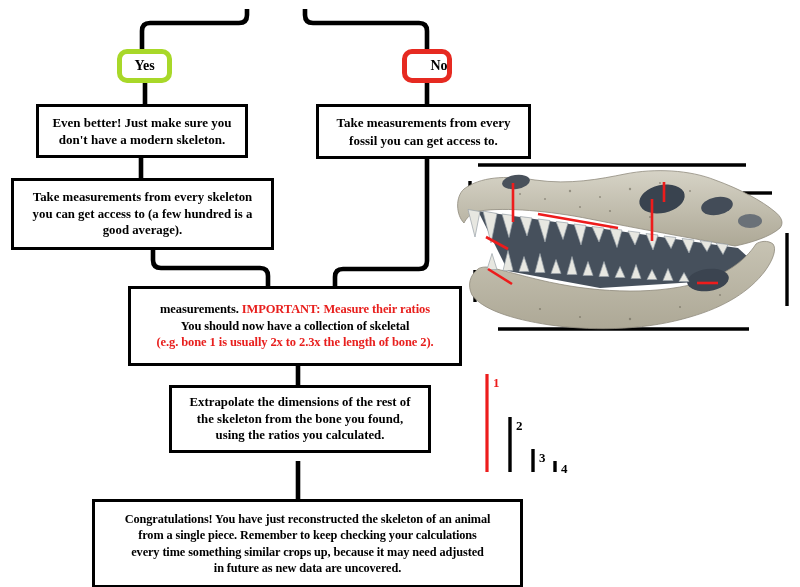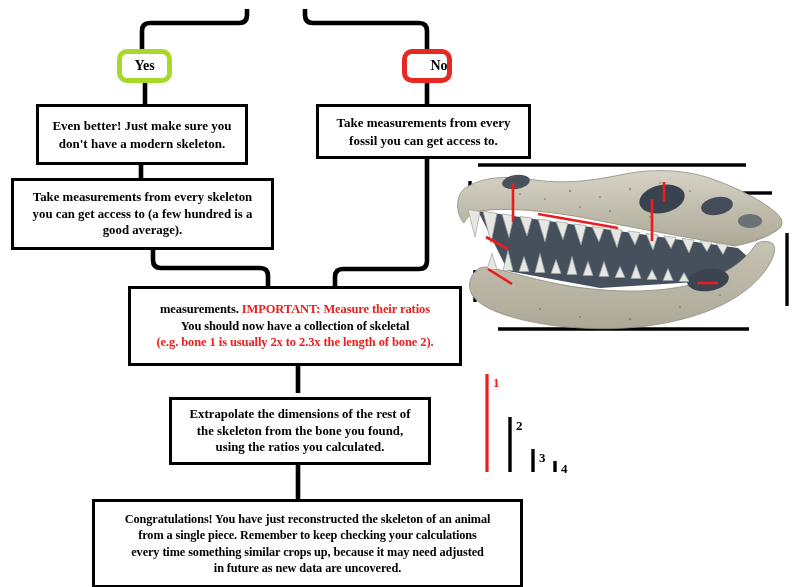--- a/index.html
+++ b/index.html
@@ -56,21 +56,21 @@
     <path class="flowline" d="M298,452 L298,490"></path>
   </svg>
 
   <div class="pill yes" style="left:117px;top:40px;width:55px;height:34px;">
     <span>Yes</span>
   </div>
   <div class="pill no" style="left:402px;top:40px;width:50px;height:34px;padding-left:24px;">
     <span>No</span>
   </div>
 
-  <div class="node f13" style="left:36px;top:95px;width:212px;height:61px;">
+  <div class="node f13" style="left:36px;top:95px;width:212px;height:54px;">
     <div class="ln">Even better! Just make sure you</div>
     <div class="ln">don't have a modern skeleton.</div>
   </div>
 
   <div class="node f13" style="left:316px;top:95px;width:215px;height:55px;">
     <div class="ln">Take measurements from every</div>
     <div class="ln">fossil you can get access to.</div>
   </div>
 
   <div class="node f128" style="left:11px;top:169px;width:263px;height:72px;">
@@ -78,21 +78,21 @@
     <div class="ln">you can get access to (a few hundred is a</div>
     <div class="ln">good average).</div>
   </div>
 
   <div class="node f125" style="left:128px;top:277px;width:334px;height:80px;">
     <div class="ln"><span>measurements.</span> <span class="red">IMPORTANT: Measure their ratios</span></div>
     <div class="ln">You should now have a collection of skeletal</div>
     <div class="ln red">(e.g. bone 1 is usually 2x to 2.3x the length of bone 2).</div>
   </div>
 
-  <div class="node f128" style="left:169px;top:388px;width:262px;height:68px;">
+  <div class="node f128" style="left:169px;top:376px;width:262px;height:68px;">
     <div class="ln">Extrapolate the dimensions of the rest of</div>
     <div class="ln">the skeleton from the bone you found,</div>
     <div class="ln">using the ratios you calculated.</div>
   </div>
 
   <div class="node f123" style="left:92px;top:490px;width:431px;height:89px;">
     <div class="ln">Congratulations! You have just reconstructed the skeleton of an animal</div>
     <div class="ln">from a single piece. Remember to keep checking your calculations</div>
     <div class="ln">every time something similar crops up, because it may need adjusted</div>
     <div class="ln">in future as new data are uncovered.</div>

